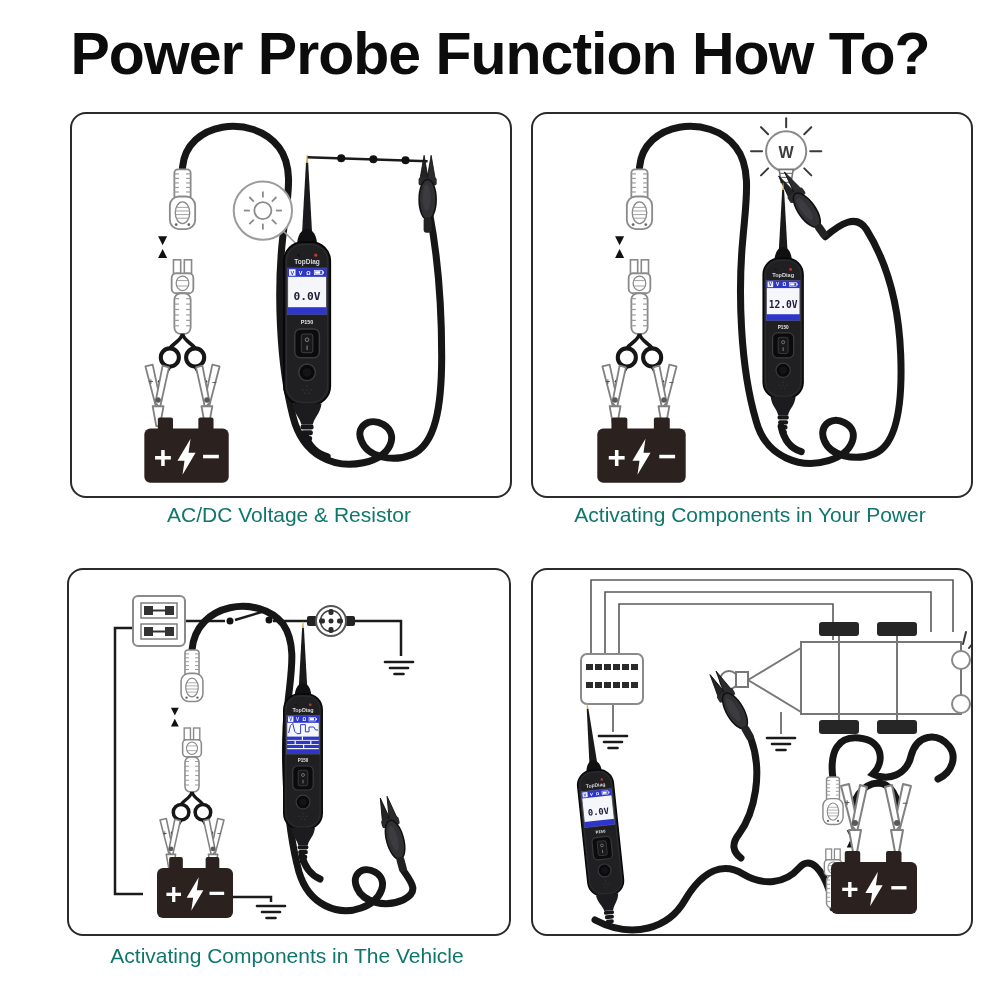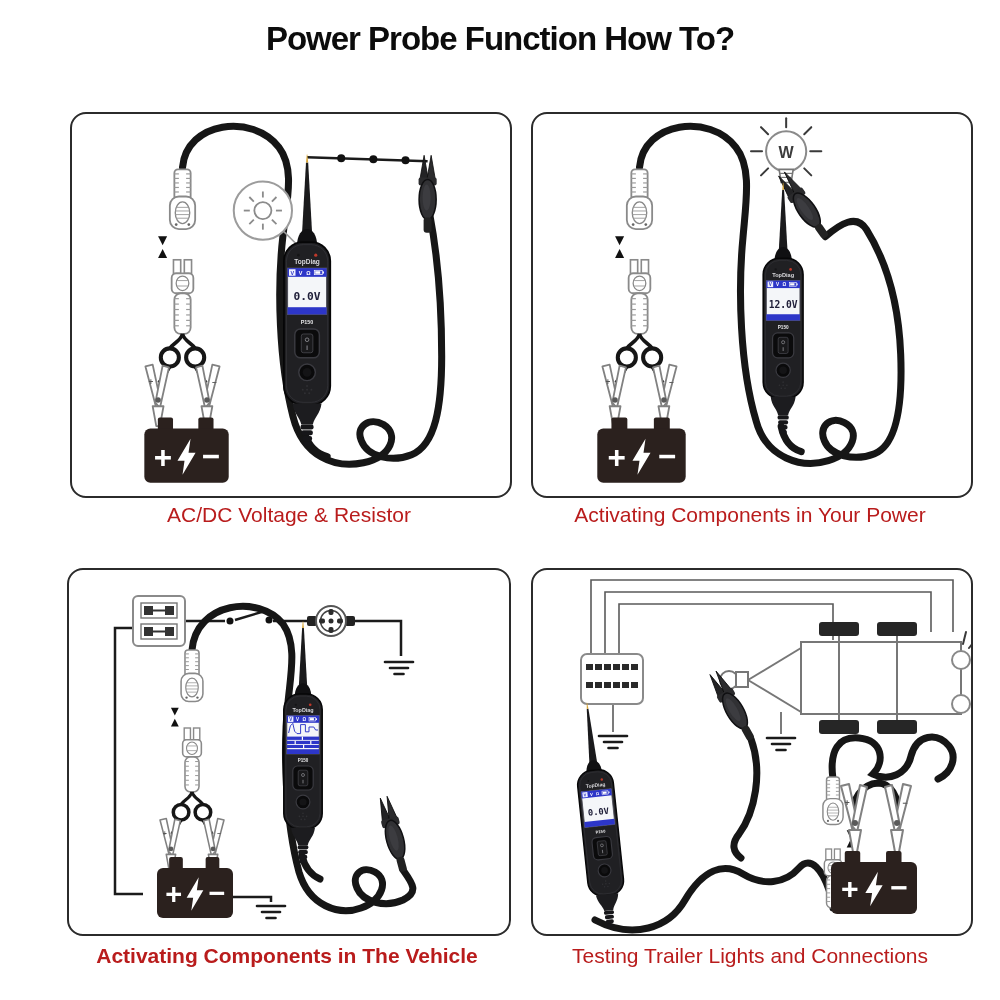--- a/index.html
+++ b/index.html
@@ -1,29 +1,29 @@
 <!DOCTYPE html>
 <html><head>
 <meta charset="utf-8">
 <style>
   html,body{margin:0;padding:0;background:#fff;}
   .stage{position:relative;width:1000px;height:1000px;background:#fff;overflow:hidden;
          font-family:"Liberation Sans",sans-serif;}
   .title{position:absolute;left:0;top:20px;width:1000px;text-align:center;
-         font-size:33px;font-weight:700;letter-spacing:-1px;color:#0c0c0c;}
+         font-size:59px;font-weight:700;letter-spacing:-1px;color:#0c0c0c;}
   .panel{position:absolute;border:2.5px solid #2b2b2b;border-radius:16px;background:#fff;}
   .p0{left:70px;top:112px;width:438px;height:382px;}
   .p1{left:531px;top:112px;width:438px;height:382px;}
   .p2{left:67px;top:568px;width:440px;height:364px;}
   .p3{left:531px;top:568px;width:438px;height:364px;}
   .panel svg{display:block;width:100%;height:100%;}
-  .caption{position:absolute;text-align:center;font-size:21px;color:#b91c1c;}
+  .caption{position:absolute;text-align:center;font-size:21px;color:#0f766e;}
   .c0{left:70px;top:503px;width:438px;}
   .c1{left:531px;top:503px;width:438px;}
-  .c2{left:67px;top:944px;width:440px;font-weight:bold;}
+  .c2{left:67px;top:944px;width:440px;}
   .c3{left:531px;top:944px;width:438px;}
   .wire{stroke:#1b1b1b;stroke-width:2.5;fill:none;}
   .cable{stroke:#161616;stroke-width:7;fill:none;stroke-linecap:round;}
   .thin{stroke:#5a5a5a;stroke-width:1.6;fill:none;}
   .outl{stroke:#8a8a8a;stroke-width:2;fill:#fff;}
 </style>
 </head>
 <body>
 
 <div class="stage">
@@ -752,14 +752,13 @@
     <rect x="43" y="288" width="14" height="7" rx="3"></rect>
             <rect x="44" y="296" width="12" height="6" rx="3"></rect>
   </g>
         </g>
     </svg>
   </div>
 
   <div class="caption c0">AC/DC Voltage &amp; Resistor</div>
   <div class="caption c1">Activating Components in Your Power</div>
   <div class="caption c2">Activating Components in The Vehicle</div>
-  <div class="caption c3">Testing Trailer Lights and Connections</div>
 </div>
 
 </body></html>

